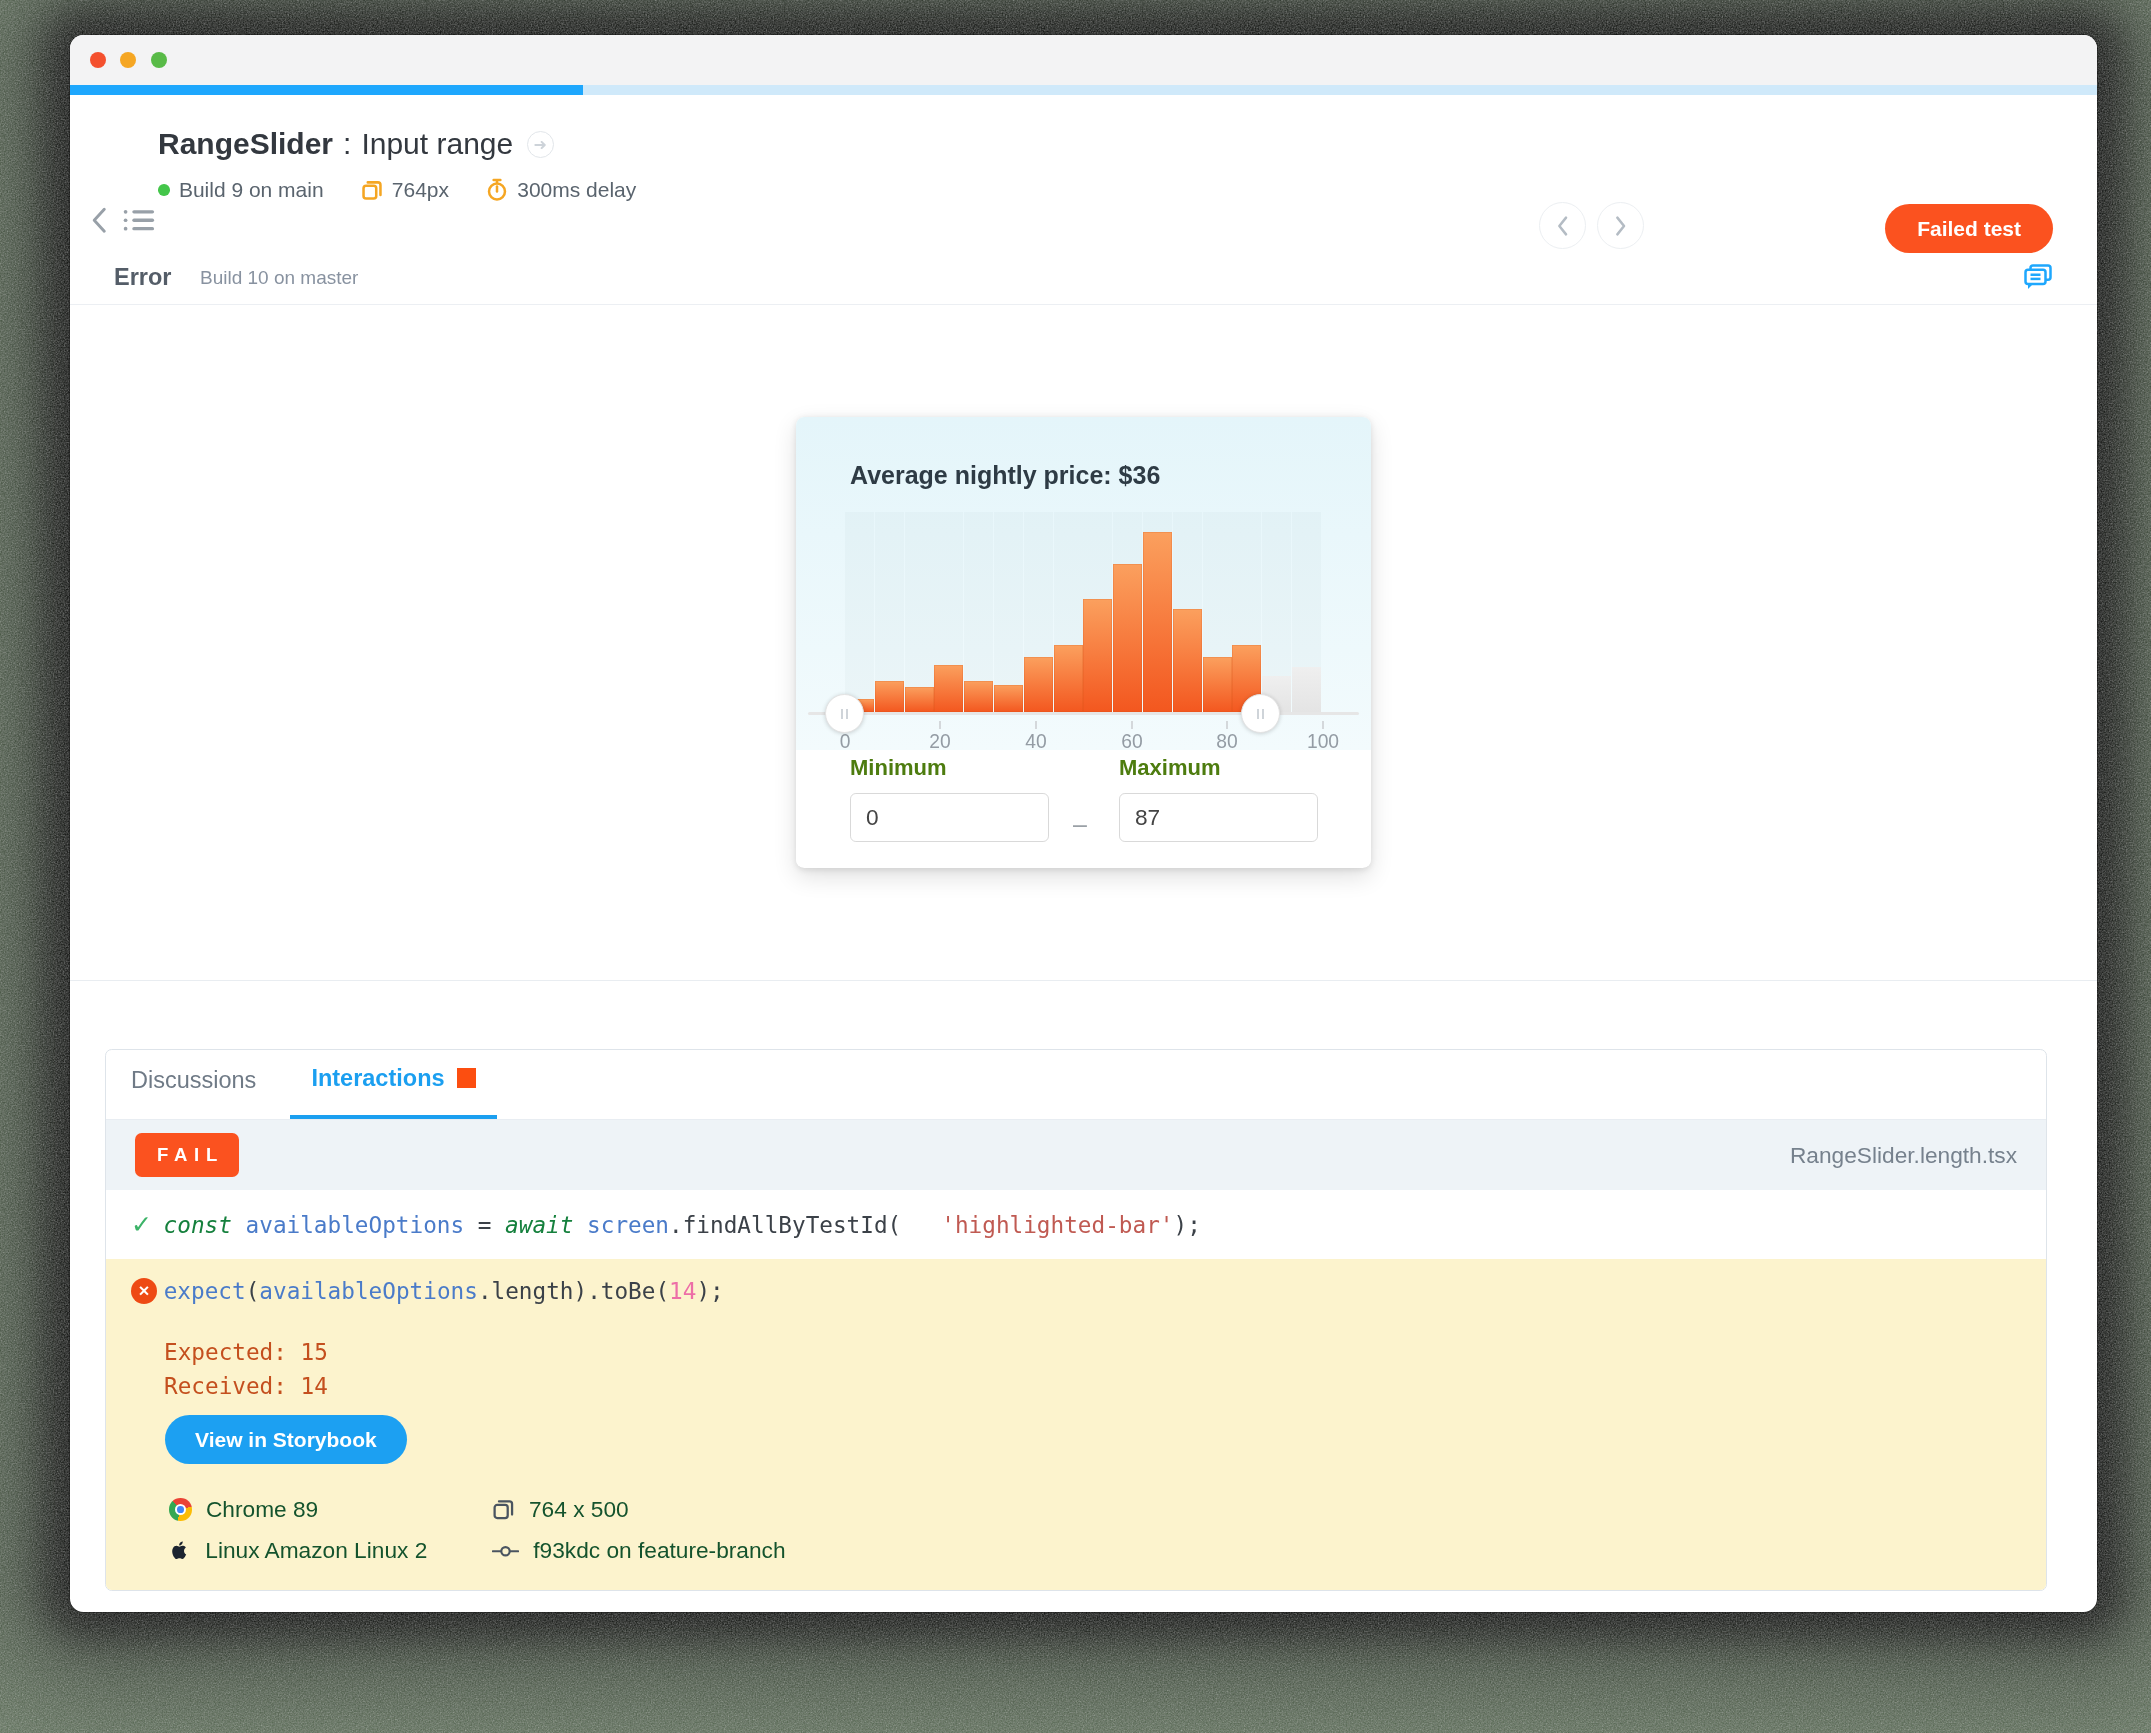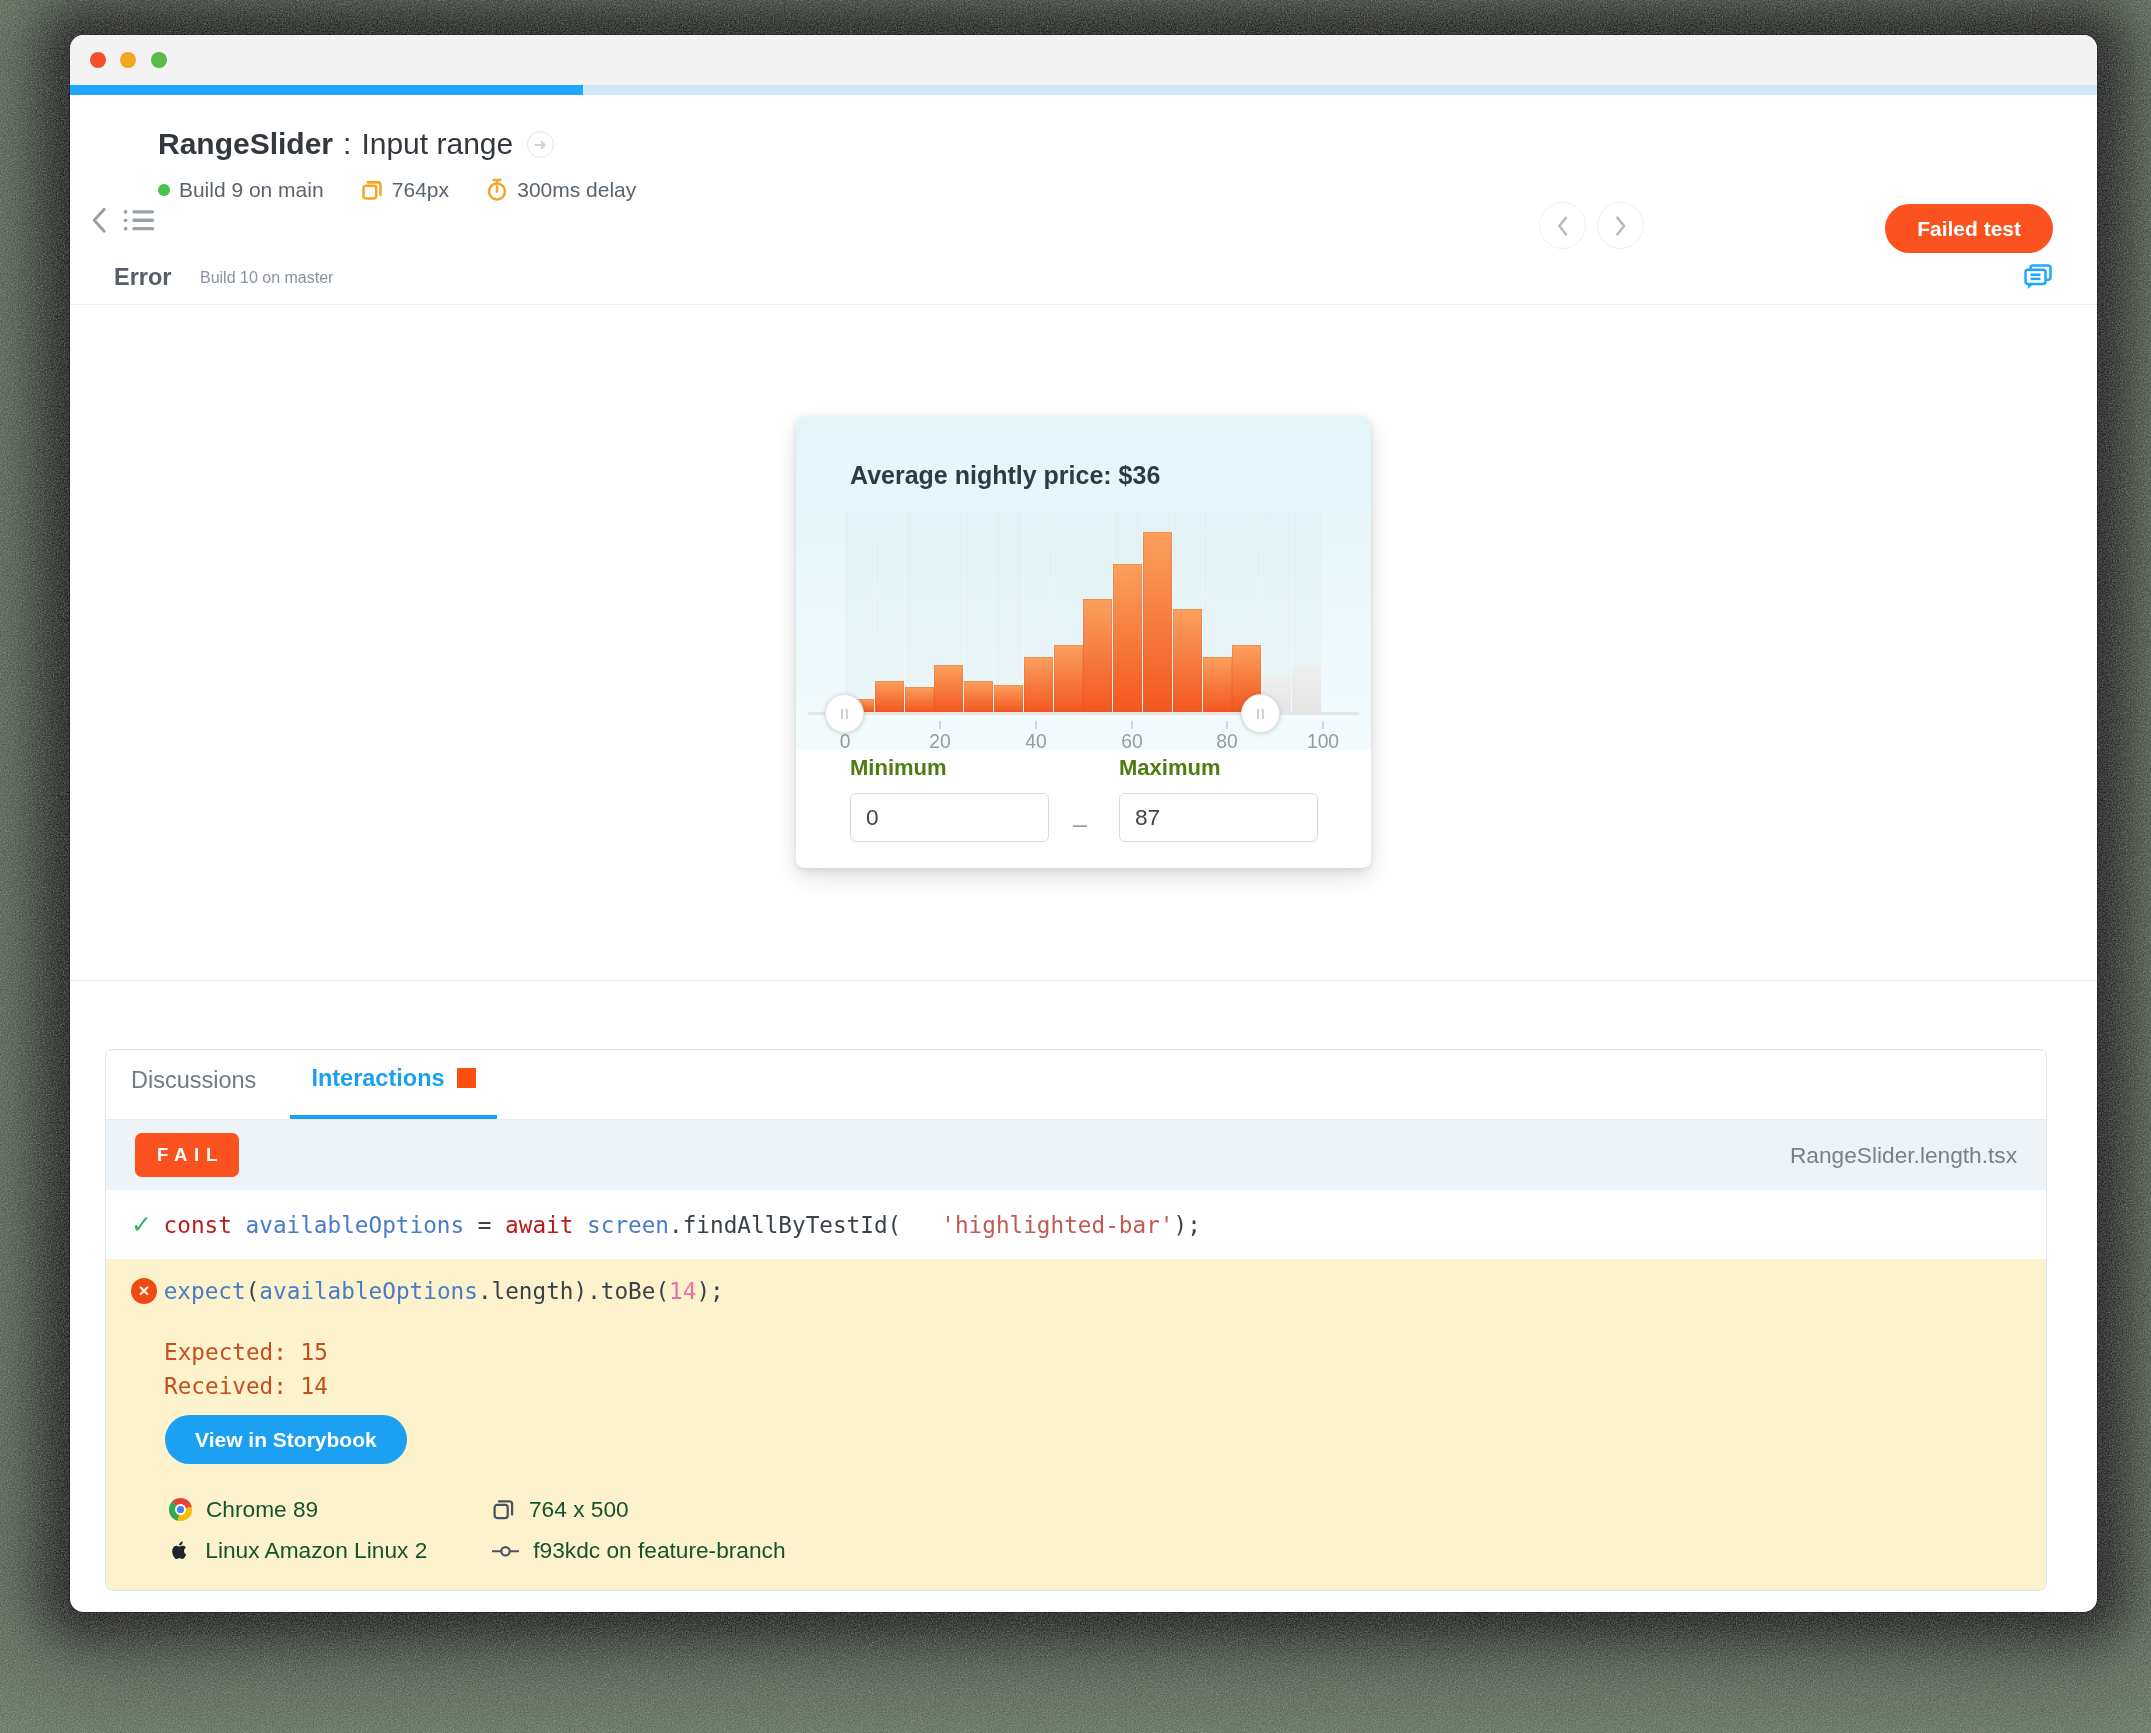--- a/index.html
+++ b/index.html
@@ -38,21 +38,21 @@
   .status-dot { width:11.7px; height:11.7px; border-radius:50%; background:#44c64a; }
   .pager { position:absolute; left:1469px; top:107px; display:flex; gap:11px; }
   .pager-btn { width:47px; height:47px; border-radius:50%; border:1.7px solid #eceff2; background:#fff;
     display:flex; align-items:center; justify-content:center; color:#b4bcc4; }
   .failed-btn { position:absolute; right:44px; top:109px; height:49px; padding:0 32px; border-radius:25px;
     background:#fb521f; color:#fff; font-weight:700; font-size:21px; display:flex; align-items:center; border:none; }
 
   
   .comparison-row { height:54px; display:flex; align-items:center; padding:0 44px; border-bottom:0.8px solid #eceff3; }
   .cmp-status { font-weight:700; font-size:23.5px; color:#545d68; margin-right:28.5px; }
-  .cmp-build { font-size:16px; color:#8892a0; }
+  .cmp-build { font-size:19px; color:#8892a0; }
   .cmp-spacer { flex:1; }
 
   
   .stage { height:676px; border-bottom:0.8px solid #e9edf1; display:flex; align-items:center; justify-content:center; background:#fff; }
   .card { width:575px; height:451px; border-radius:8.4px; overflow:hidden;
     box-shadow:0 1.7px 6.7px rgba(0,0,0,0.10), 0 8.4px 23.5px rgba(0,0,0,0.12); background:#fff; }
   .card-top { position:relative; height:333px; background:linear-gradient(180deg,#e4f5fa 0%,#eef9fc 70%,#f3fbfd 100%); }
   .card-heading { position:absolute; left:54px; top:44px; font-size:25px; font-weight:700; color:#2e3b45; }
   .bg-bins { position:absolute; left:49px; bottom:38px; width:478px; height:200px; display:flex; align-items:flex-end; }
   .bg-bin { height:100%; background:rgba(40,70,80,0.028); }
@@ -87,21 +87,21 @@
   .fail-bar { height:70px; background:#eef3f7; display:flex; align-items:center; padding:0 29px; }
   .fail-badge { background:#fb521f; color:#fff; font-weight:700; font-size:18.5px; letter-spacing:6.7px;
     padding:11px 15px 11px 22px; border-radius:6.7px; }
   .fail-spacer { flex:1; }
   .fail-file { font-size:22.7px; color:#76818d; }
   .code-line { height:69px; display:flex; align-items:center; padding-left:25px;
     font-family:"DejaVu Sans Mono", monospace; font-size:22.7px; white-space:pre; color:#3b4148; }
   .check-icon { color:#3cb368; font-size:25px; width:25px; margin-right:7.6px; font-family:"Liberation Sans",sans-serif; }
   .err-icon { width:26px; height:26px; border-radius:50%; background:#ee4a14; color:#fff; font-size:14.3px; font-weight:700;
     display:inline-flex; align-items:center; justify-content:center; margin-right:6.7px; flex:none; font-family:"Liberation Sans",sans-serif; }
-  .tok-kw { color:#b91c1c; } .tok-var { color:#4a7bc9; } .tok-str { color:#c05a52;margin-left:40px; }
+  .tok-kw { color:#15803d;font-style:italic; } .tok-var { color:#4a7bc9; } .tok-str { color:#c05a52;margin-left:40px; }
   .tok-num { color:#ed6ea7; } .tok-plain { color:#3b4148; }
   .error-block { background:#fcf3cd; height:331px; position:relative; }
   .error-code { position:absolute; left:25px; top:18.5px; display:flex; align-items:center;
     font-family:"DejaVu Sans Mono", monospace; font-size:22.7px; white-space:pre; }
   .result-lines { position:absolute; left:58px; top:76px; font-family:"DejaVu Sans Mono", monospace;
     font-size:22.7px; color:#c44f1e; line-height:34px; white-space:pre; }
   .storybook-btn { position:absolute; left:59px; top:156px; height:49px; padding:0 30px; border-radius:25px;
     background:#1ca0f2; border:none; color:#fff; font-weight:700; font-size:21px; display:flex; align-items:center; }
   .meta-grid { position:absolute; left:63px; top:237px; display:grid; grid-template-columns:323px auto;
     row-gap:14.3px; font-size:22.7px; color:#14532d; }

